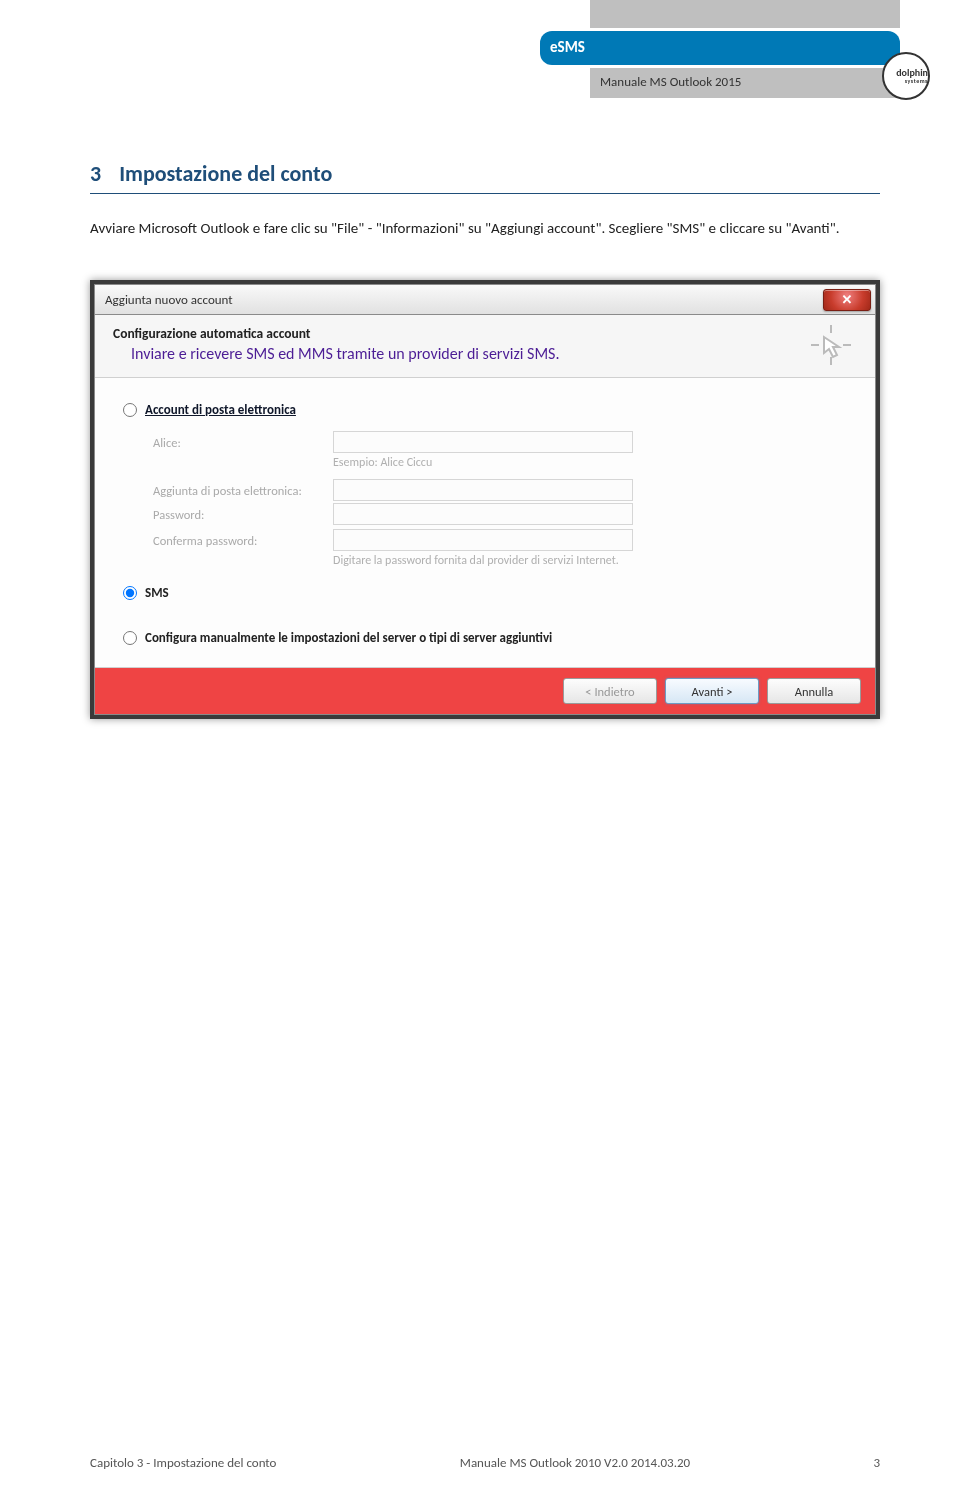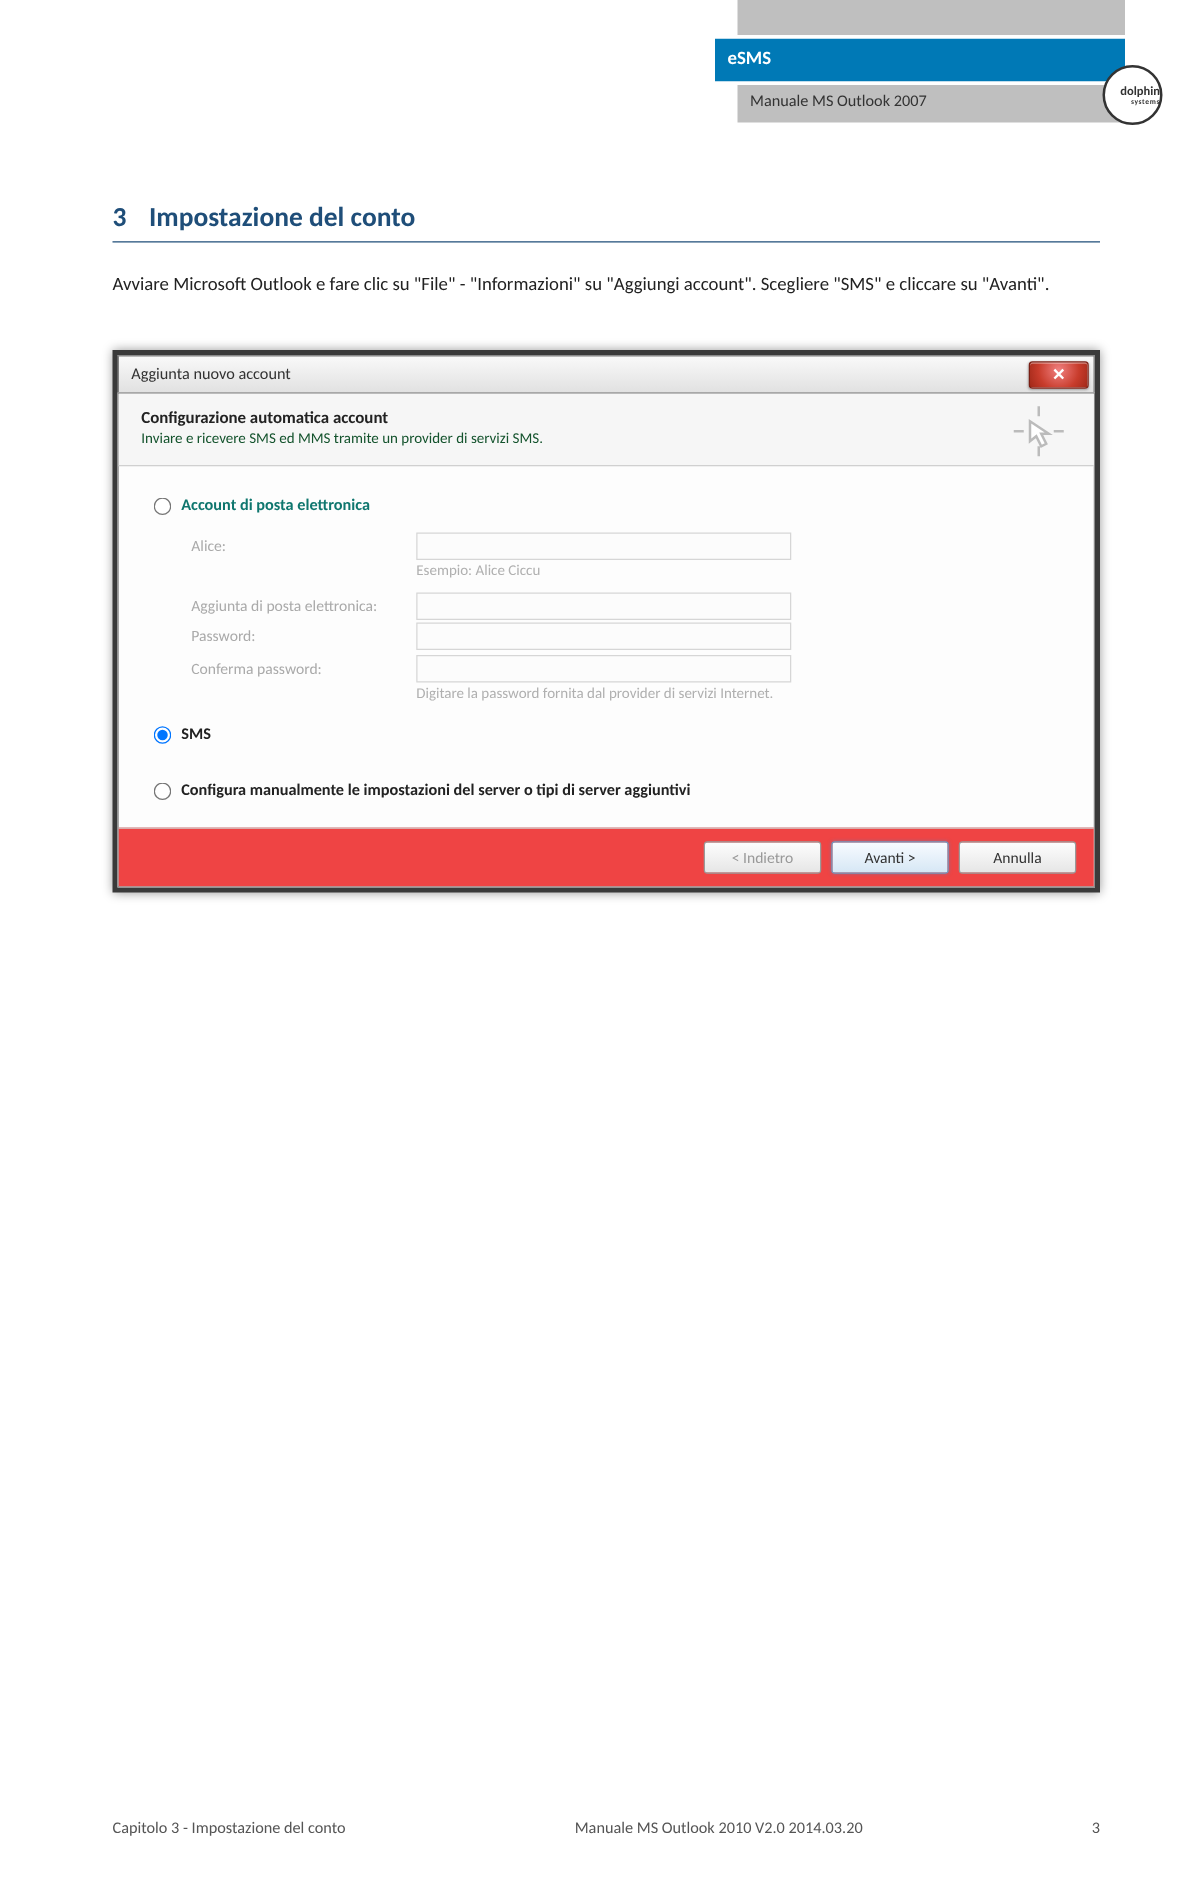--- a/index.html
+++ b/index.html
@@ -22,27 +22,28 @@
     right: 60px;
     top: 0;
     width: 310px;
     height: 28px;
     background: #bfbfbf;
   }
   .header-blue {
     position: absolute;
     right: 60px;
     top: 31px;
-    width: 328px;
+    width: 360px;
     height: 34px;
     background: #0079b6;
     color: #fff;
     font-weight: 600;
     font-size: 15px;
     padding: 7px 10px;
+    border-radius: 12px;
   }
   .header-gray-sub {
     position: absolute;
     right: 60px;
     top: 68px;
     width: 310px;
     height: 30px;
     background: #bfbfbf;
     color: #333;
     font-size: 13px;
@@ -130,22 +131,23 @@
     border-bottom: 1px solid #d0d0d0;
     padding: 10px 18px 14px 18px;
     position: relative;
   }
   .dialog-header-title {
     font-weight: bold;
     font-size: 13.5px;
     color: #222;
   }
   .dialog-header-sub {
-    font-size: 12px;
-    color: #14532d;
+    font-size: 16px;
+    color: #4c1d95;
+    margin-left: 18px;
     margin-top: 2px;
   }
   .cursor-icon {
     position: absolute;
     right: 22px;
     top: 8px;
     width: 44px;
     height: 44px;
   }
   .dialog-form {
@@ -154,21 +156,21 @@
   }
   .radio-row {
     display: flex;
     align-items: center;
     margin: 6px 0 10px 0;
   }
   .radio-row input[type=radio] {
     width: 14px; height: 14px; margin-right: 8px;
   }
   .radio-row.bold label { font-weight: bold; color: #222; }
-  .radio-row.disabled label { color: #0f766e; }
+  .radio-row.disabled label { color: #0f172a; text-decoration: underline; }
   .radio-row label { font-size: 13px; }
 
   .form-grid {
     margin: 14px 0 18px 30px;
   }
   .form-row {
     display: flex;
     align-items: center;
     margin-bottom: 2px;
   }
@@ -230,21 +232,21 @@
     font-size: 13px;
     color: #555;
   }
 </style>
 </head>
 <body>
 
 <div class="header-area">
   <div class="header-gray-top"></div>
   <div class="header-blue">eSMS</div>
-  <div class="header-gray-sub">Manuale MS Outlook 2007</div>
+  <div class="header-gray-sub">Manuale MS Outlook 2015</div>
   <div class="dolphin-logo">
     <span class="line1">dolphin</span>
     <span class="line2">systems</span>
   </div>
 </div>
 
 <div class="content">
   <h2 class="section-heading">
     <span class="num">3</span><span>Impostazione del conto</span>
   </h2>

